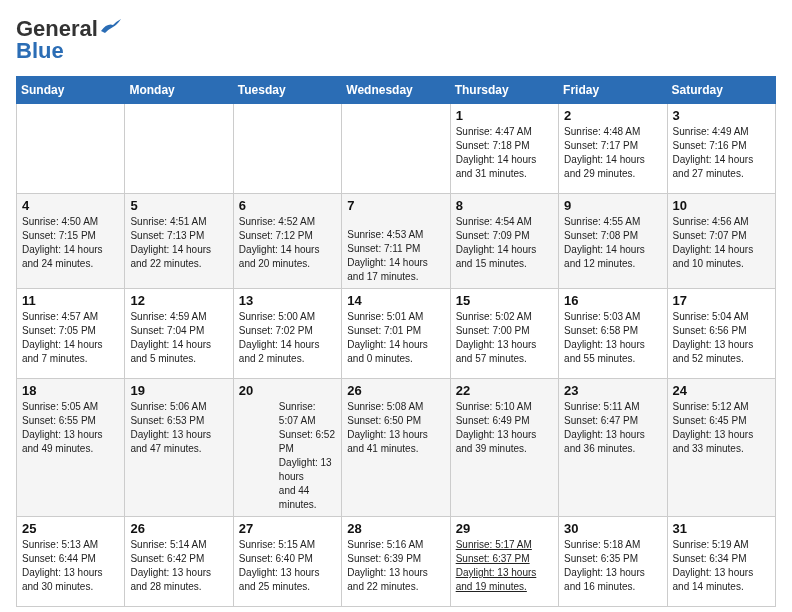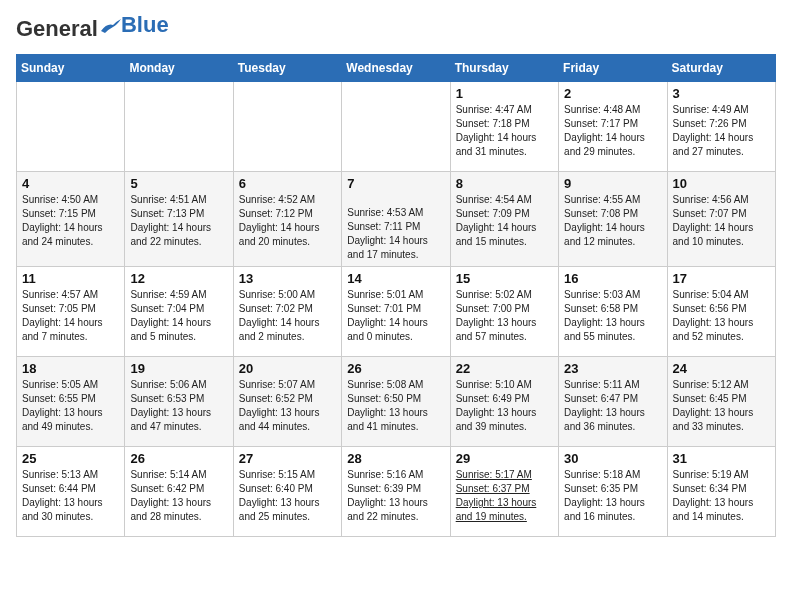--- a/index.html
+++ b/index.html
@@ -11,21 +11,21 @@
       padding: 16px;
     }
     .header-area {
       display: flex;
       justify-content: space-between;
       align-items: flex-start;
       margin-bottom: 12px;
     }
     .logo {
       display: flex;
-      flex-direction: row;
+      flex-direction: column;
       align-items: flex-start;
     }
     .title-area {
       text-align: right;
     }
     .month-title {
       font-size: 36px;
       font-weight: normal;
       color: #1a1a1a;
       line-height: 1.1;
@@ -124,21 +124,21 @@
         <td>
           <span class="day-number">2</span>
           <div class="day-info" style="white-space: pre-line;">Sunrise: 4:48 AM
 Sunset: 7:17 PM
 Daylight: 14 hours
 and 29 minutes.</div>
         </td>
         <td>
           <span class="day-number">3</span>
           <div class="day-info" style="white-space: pre-line;">Sunrise: 4:49 AM
-Sunset: 7:26 PM
+Sunset: 7:16 PM
 Daylight: 14 hours
 and 27 minutes.</div>
         </td>
       </tr>
       <tr>
         <td>
           <span class="day-number">4</span>
           <div class="day-info" style="white-space: pre-line;">Sunrise: 4:50 AM
 Sunset: 7:15 PM
 Daylight: 14 hours
@@ -248,21 +248,21 @@
         </td>
         <td>
           <span class="day-number">19</span>
           <div class="day-info" style="white-space: pre-line;">Sunrise: 5:06 AM
 Sunset: 6:53 PM
 Daylight: 13 hours
 and 47 minutes.</div>
         </td>
         <td>
           <span class="day-number">20</span>
-          <div class="day-info" style="white-space: pre-line;">Sunrise: 5:07 AM
+          <div class="day-info" style="white-space: pre-line; margin-left: 40px;">Sunrise: 5:07 AM
 Sunset: 6:52 PM
 Daylight: 13 hours
 and 44 minutes.</div>
         </td>
         <td>
           <span class="day-number">26</span>
           <div class="day-info" style="white-space: pre-line;">Sunrise: 5:08 AM
 Sunset: 6:50 PM
 Daylight: 13 hours
 and 41 minutes.</div>

